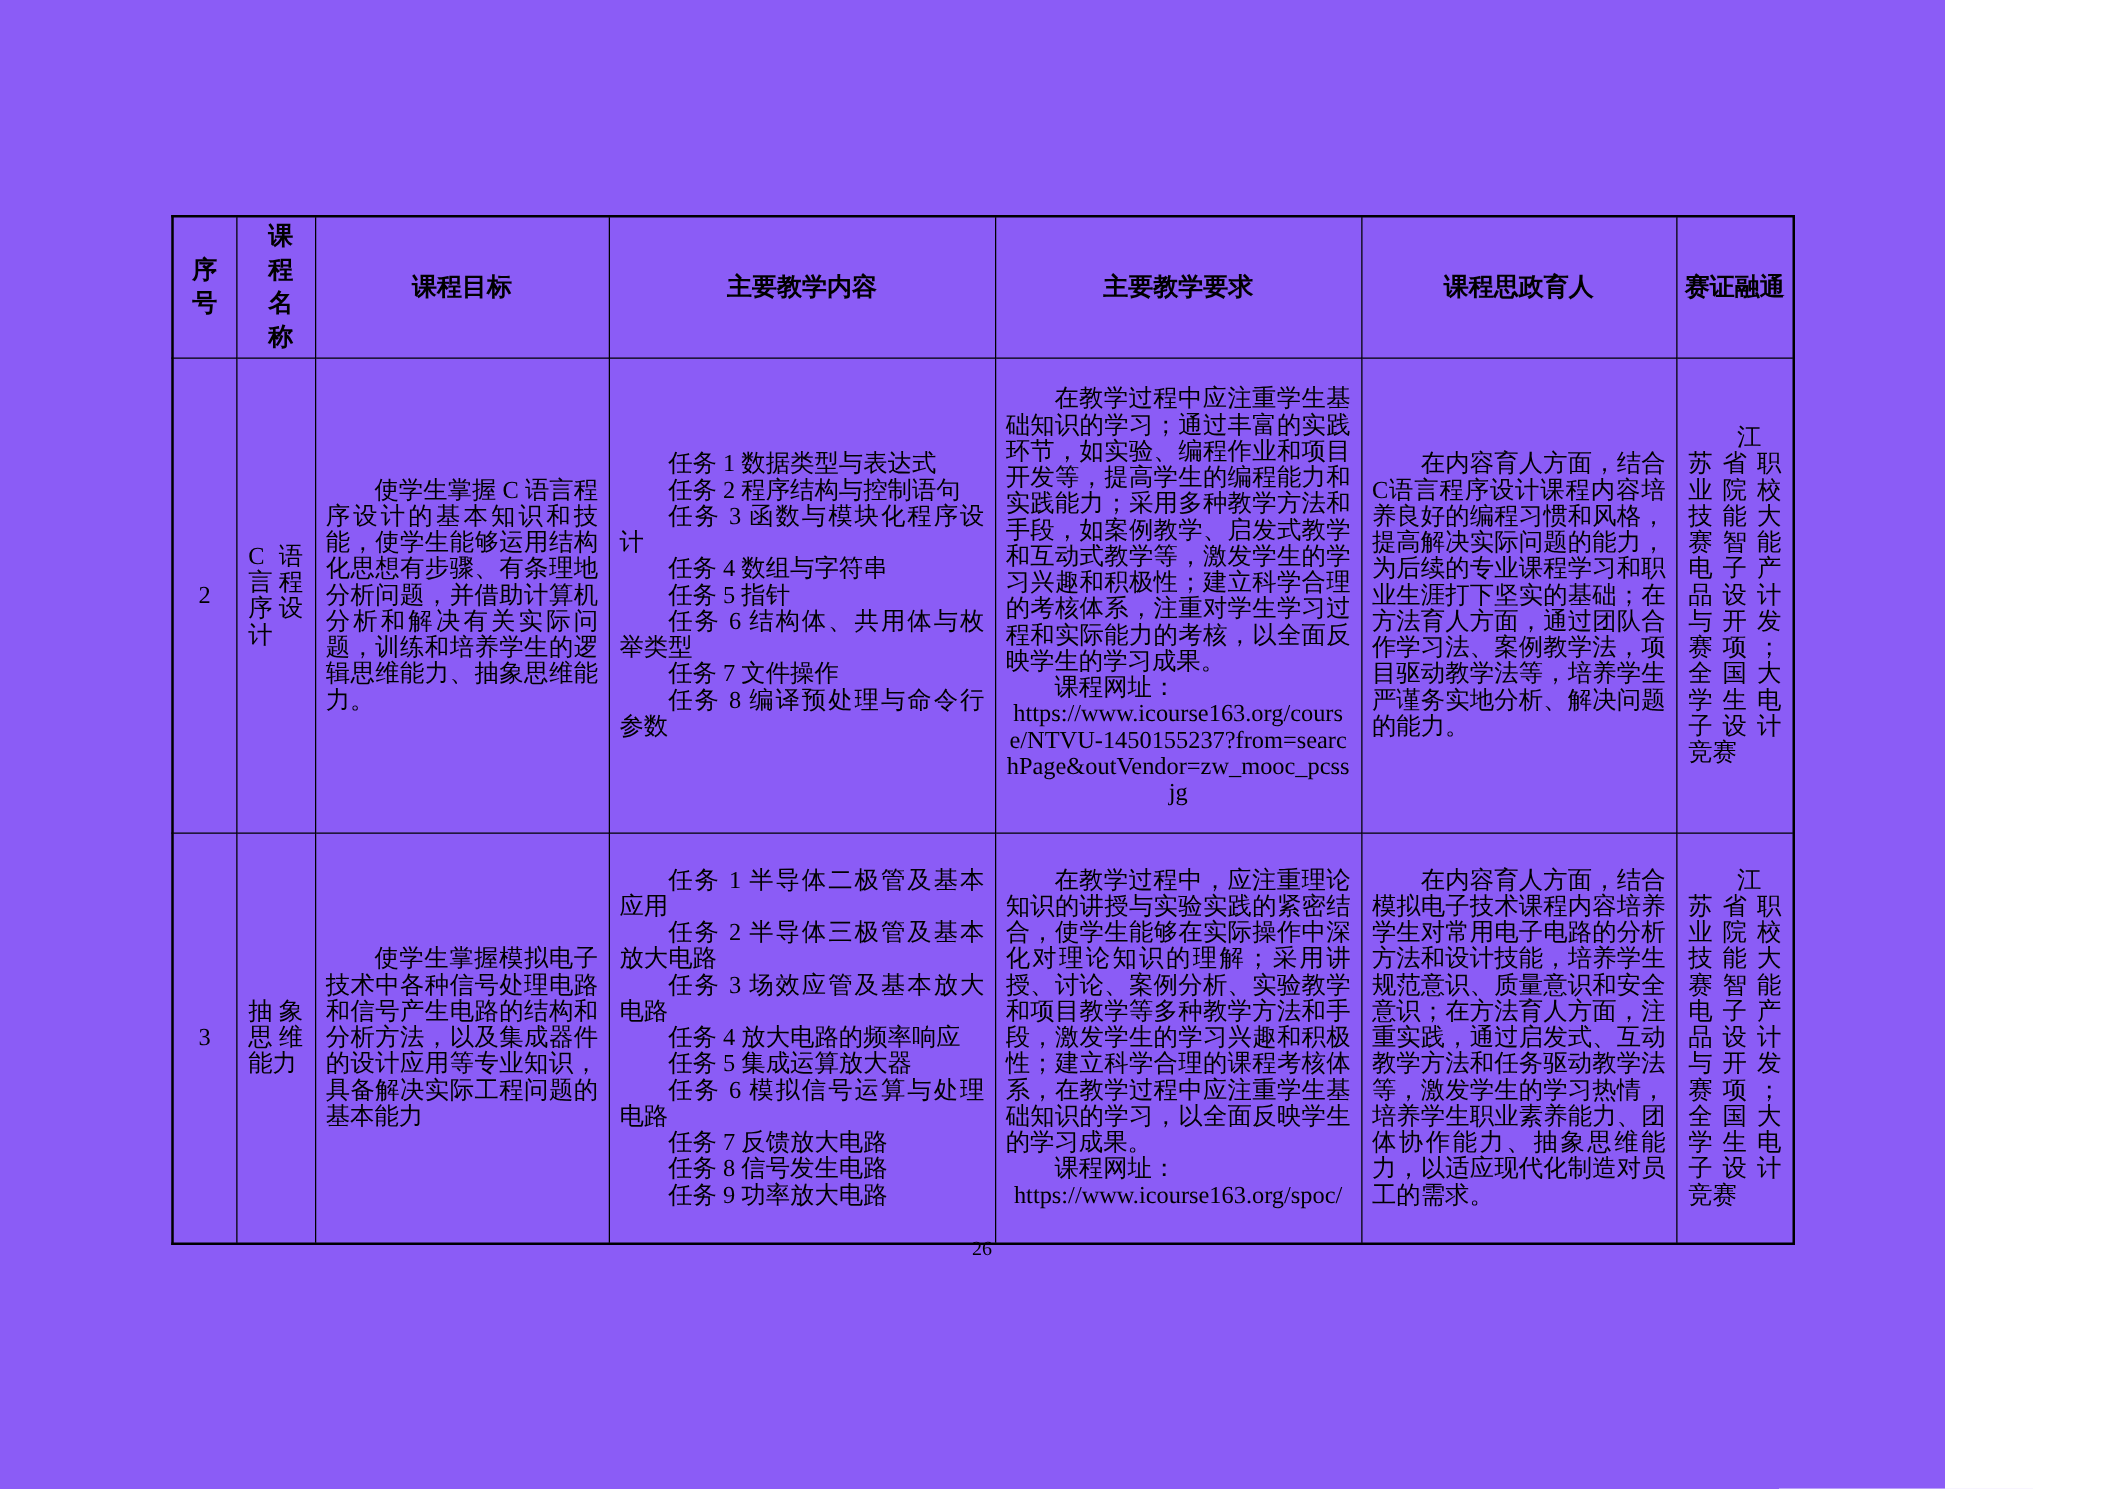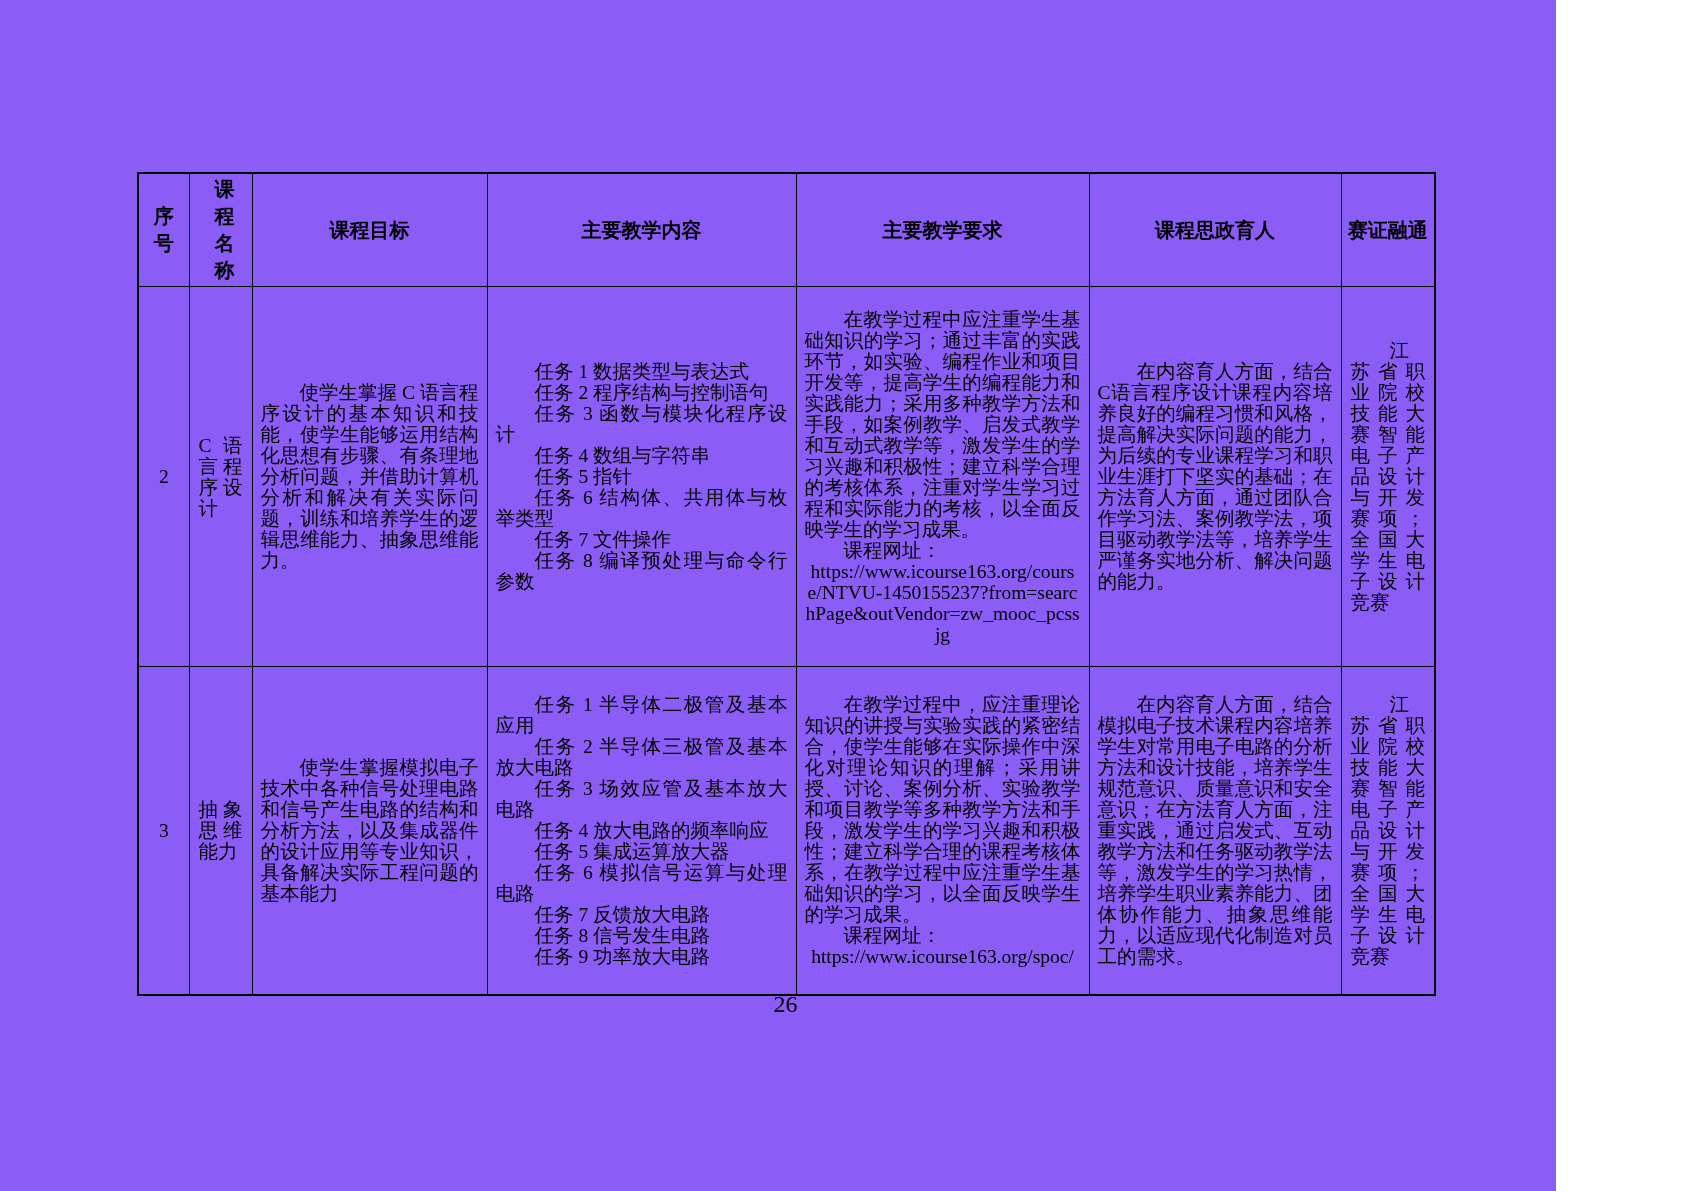--- a/index.html
+++ b/index.html
@@ -59,21 +59,21 @@
   td.c-no { text-align: center; }
   td.c-name { text-align: justify; padding: 4px 9px; }
   td.c-req { vertical-align: middle; }
   td.c-comp { padding: 3px 9px; }
   .page-number {
     position: absolute;
     left: 137px;
     top: 991px;
     width: 1297px;
     text-align: center;
-    font-size: 24px;
+    font-size: 16px;
     color: #000;
   }
 </style>
 </head>
 <body>
 
 <div class="page">
 
   <table class="doc-table">
     <colgroup>

